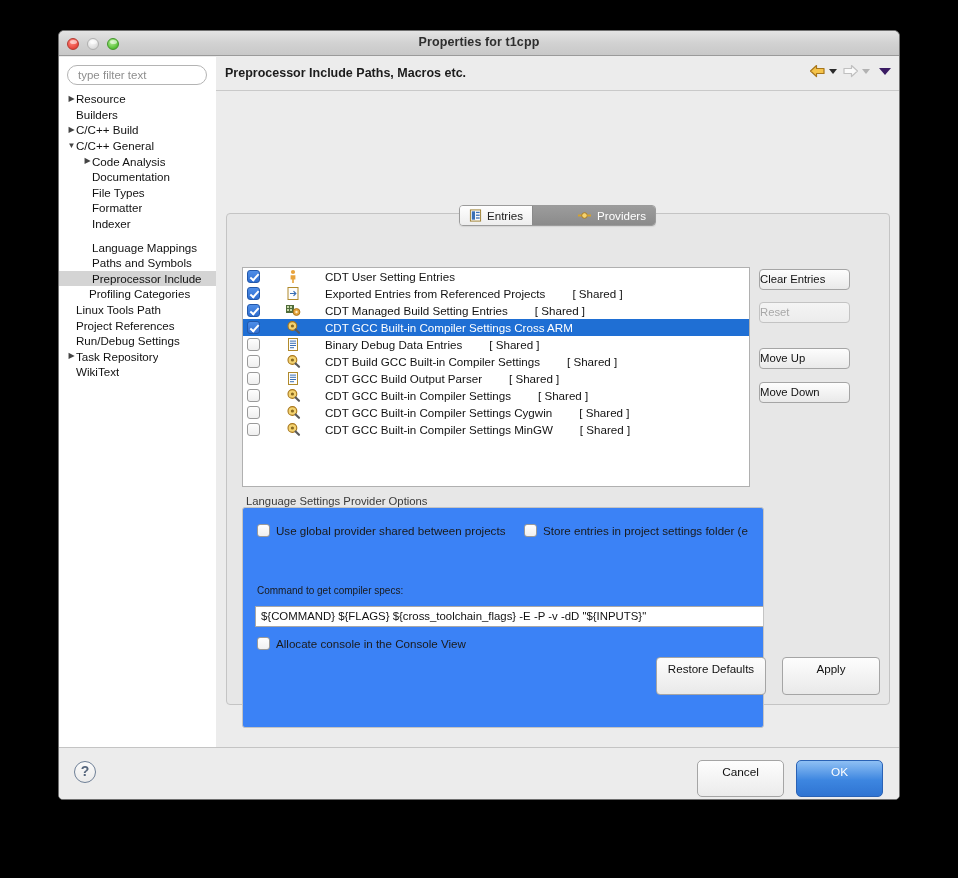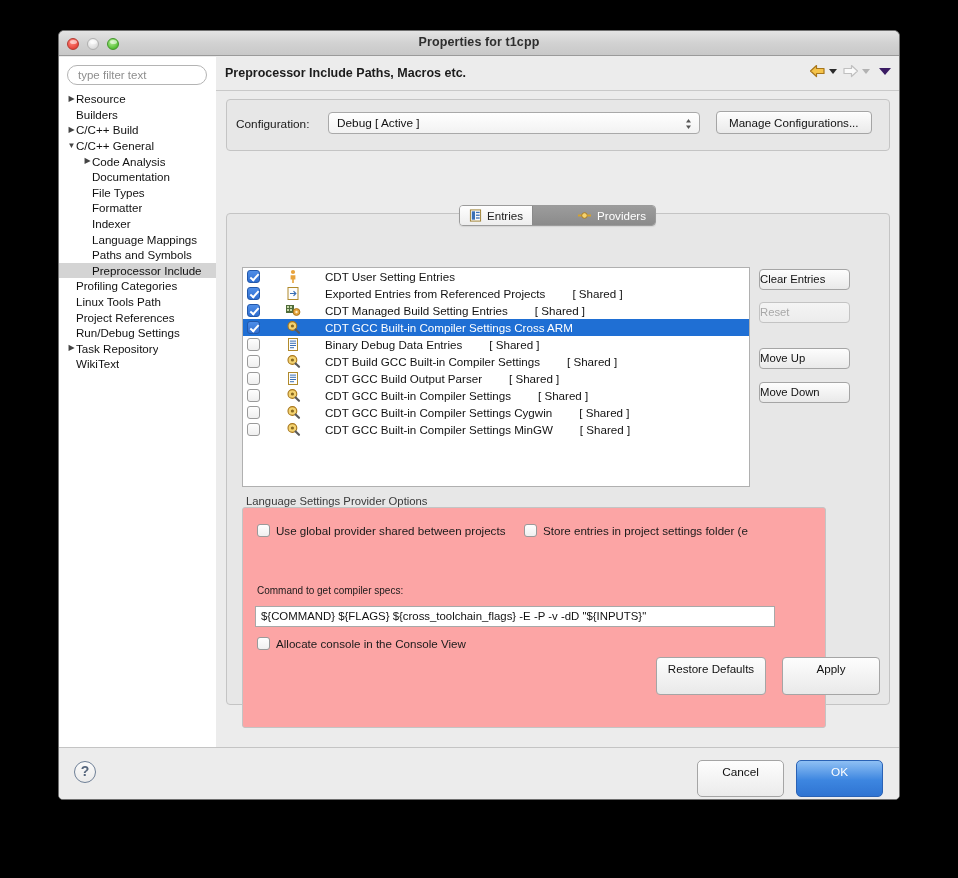--- a/index.html
+++ b/index.html
@@ -211,23 +211,23 @@
     background: linear-gradient(to bottom, #fdfdfd, #e9e9e9);
     border: 1px solid #a5a5a5; border-radius: 4px;
     font-size: 11.3px; color: #111;
     text-align: left; line-height: 19px;
   }
   .sbtn.disabled { color: #a8a8a8; background: linear-gradient(to bottom, #f4f4f4, #ececec); border-color: #c3c3c3; }
 
   
   #options-group {
     position: absolute; left: 15px; top: 293px;
-    width: 584px; height: 221px;
+    width: 522px; height: 221px;
     border: 1px solid #c4c4c4; border-radius: 3px;
-    background: #fca5a5;
+    background: #3b82f6;
     overflow: hidden;
   }
   #options-legend {
     position: absolute; left: 15px; top: 281px;
     font-size: 11.3px; color: #3a3a3a;
     background: #e7e7e7; padding: 0 4px;
     z-index: 3;
   }
   .ocheck { position: absolute; display: flex; align-items: center; font-size: 11.6px; color: #1a1a1a; white-space: nowrap; }
   .ocb {
@@ -332,33 +332,33 @@
             <span class="tlabel">File Types</span>
           </div>
           <div class="tnode" style="padding-left: 24px;">
             <span class="tw"></span>
             <span class="tlabel">Formatter</span>
           </div>
           <div class="tnode" style="padding-left: 24px;">
             <span class="tw"></span>
             <span class="tlabel">Indexer</span>
           </div>
+          <div class="tnode" style="padding-left: 24px; margin-top: 8px;">
+            <span class="tw"></span>
+            <span class="tlabel">Language Mappings</span>
+          </div>
           <div class="tnode" style="padding-left: 24px;">
             <span class="tw"></span>
-            <span class="tlabel">Language Mappings</span>
-          </div>
-          <div class="tnode" style="padding-left: 24px;">
-            <span class="tw"></span>
             <span class="tlabel">Paths and Symbols</span>
           </div>
           <div class="tnode sel" style="padding-left: 24px;">
             <span class="tw"></span>
             <span class="tlabel">Preprocessor Include</span>
           </div>
-          <div class="tnode" style="padding-left: 8px;">
+          <div class="tnode" style="padding-left: 21px;">
             <span class="tw"></span>
             <span class="tlabel">Profiling Categories</span>
           </div>
           <div class="tnode" style="padding-left: 8px;">
             <span class="tw"></span>
             <span class="tlabel">Linux Tools Path</span>
           </div>
           <div class="tnode" style="padding-left: 8px;">
             <span class="tw"></span>
             <span class="tlabel">Project References</span>
@@ -389,31 +389,20 @@
           </svg>
           <div class="caret-sm"></div>
           <svg class="navarrow" viewBox="0 0 17 14">
             <path d="M9.5 1.5 L15.5 7 L9.5 12.5 L9.5 9.5 L2 9.5 L2 4.5 L9.5 4.5 Z" fill="#fafafa" stroke="#c0c0c0" stroke-width="1.2" stroke-linejoin="round"></path>
           </svg>
           <div class="caret-sm dim"></div>
           <div class="caret-lg"></div>
         </div>
       </div>
 
-      <div id="config-group">
-        <div id="config-label">Configuration:</div>
-        <div id="config-select">
-          <span>Debug  [ Active ]</span>
-          <svg id="config-stepper" viewBox="0 0 9 14">
-            <path d="M4.5 2 L7 5.5 L2 5.5 Z" fill="#555"></path>
-            <path d="M4.5 12 L7 8.5 L2 8.5 Z" fill="#555"></path>
-          </svg>
-        </div>
-        <div id="manage-btn">Manage Configurations...</div>
-      </div>
 
       <div id="tabbar">
         <div id="tabgroup">
             <div class="tab inactive">
               <span style="display: flex;">
                 <svg viewBox="0 0 14 14" width="13" height="13">
                   <rect x="1.5" y="1" width="11" height="12" fill="#fdfdfd" stroke="#9a7c2a"></rect>
                   <rect x="3" y="2.5" width="3.5" height="9" fill="#3a6fb5"></rect>
                   <rect x="7.5" y="3" width="4" height="1.4" fill="#3a6fb5"></rect>
                   <rect x="7.5" y="6" width="4" height="1.4" fill="#3a6fb5"></rect>

